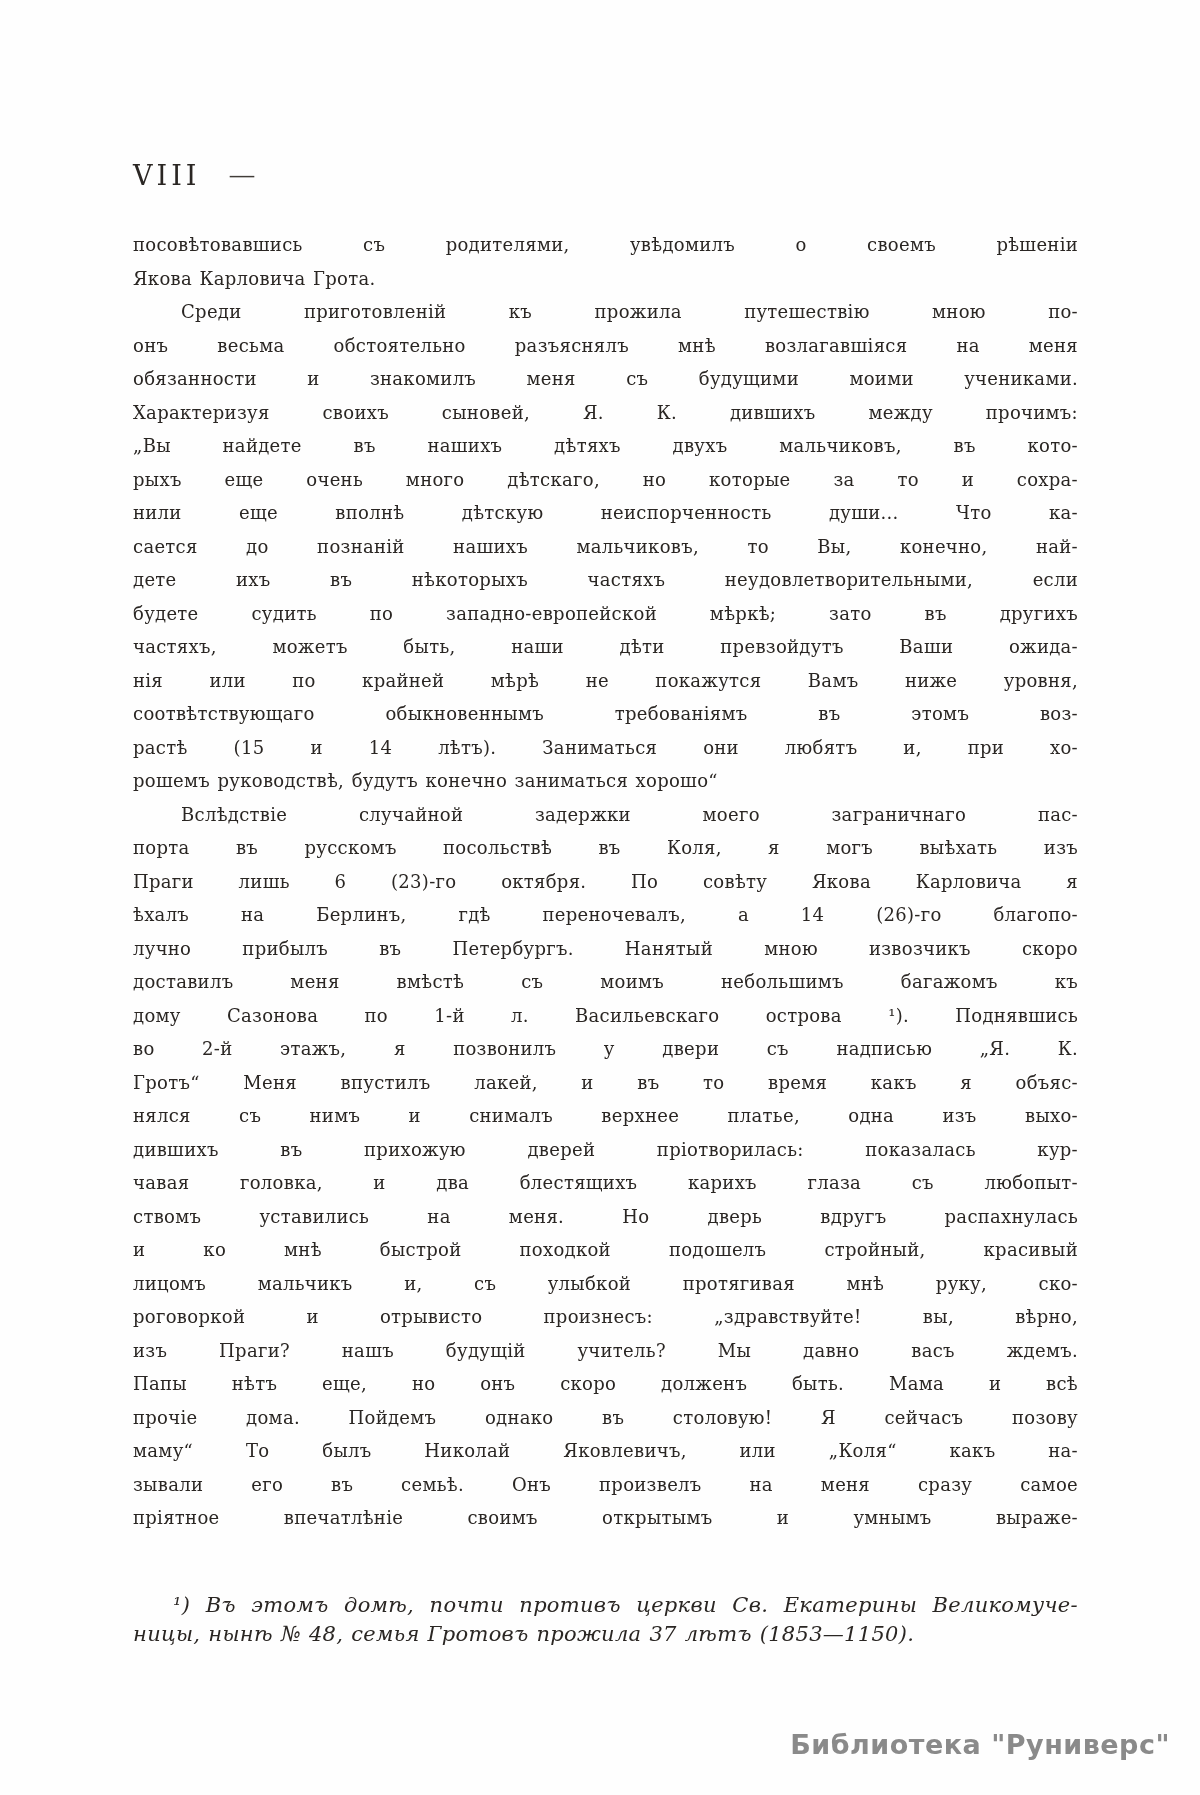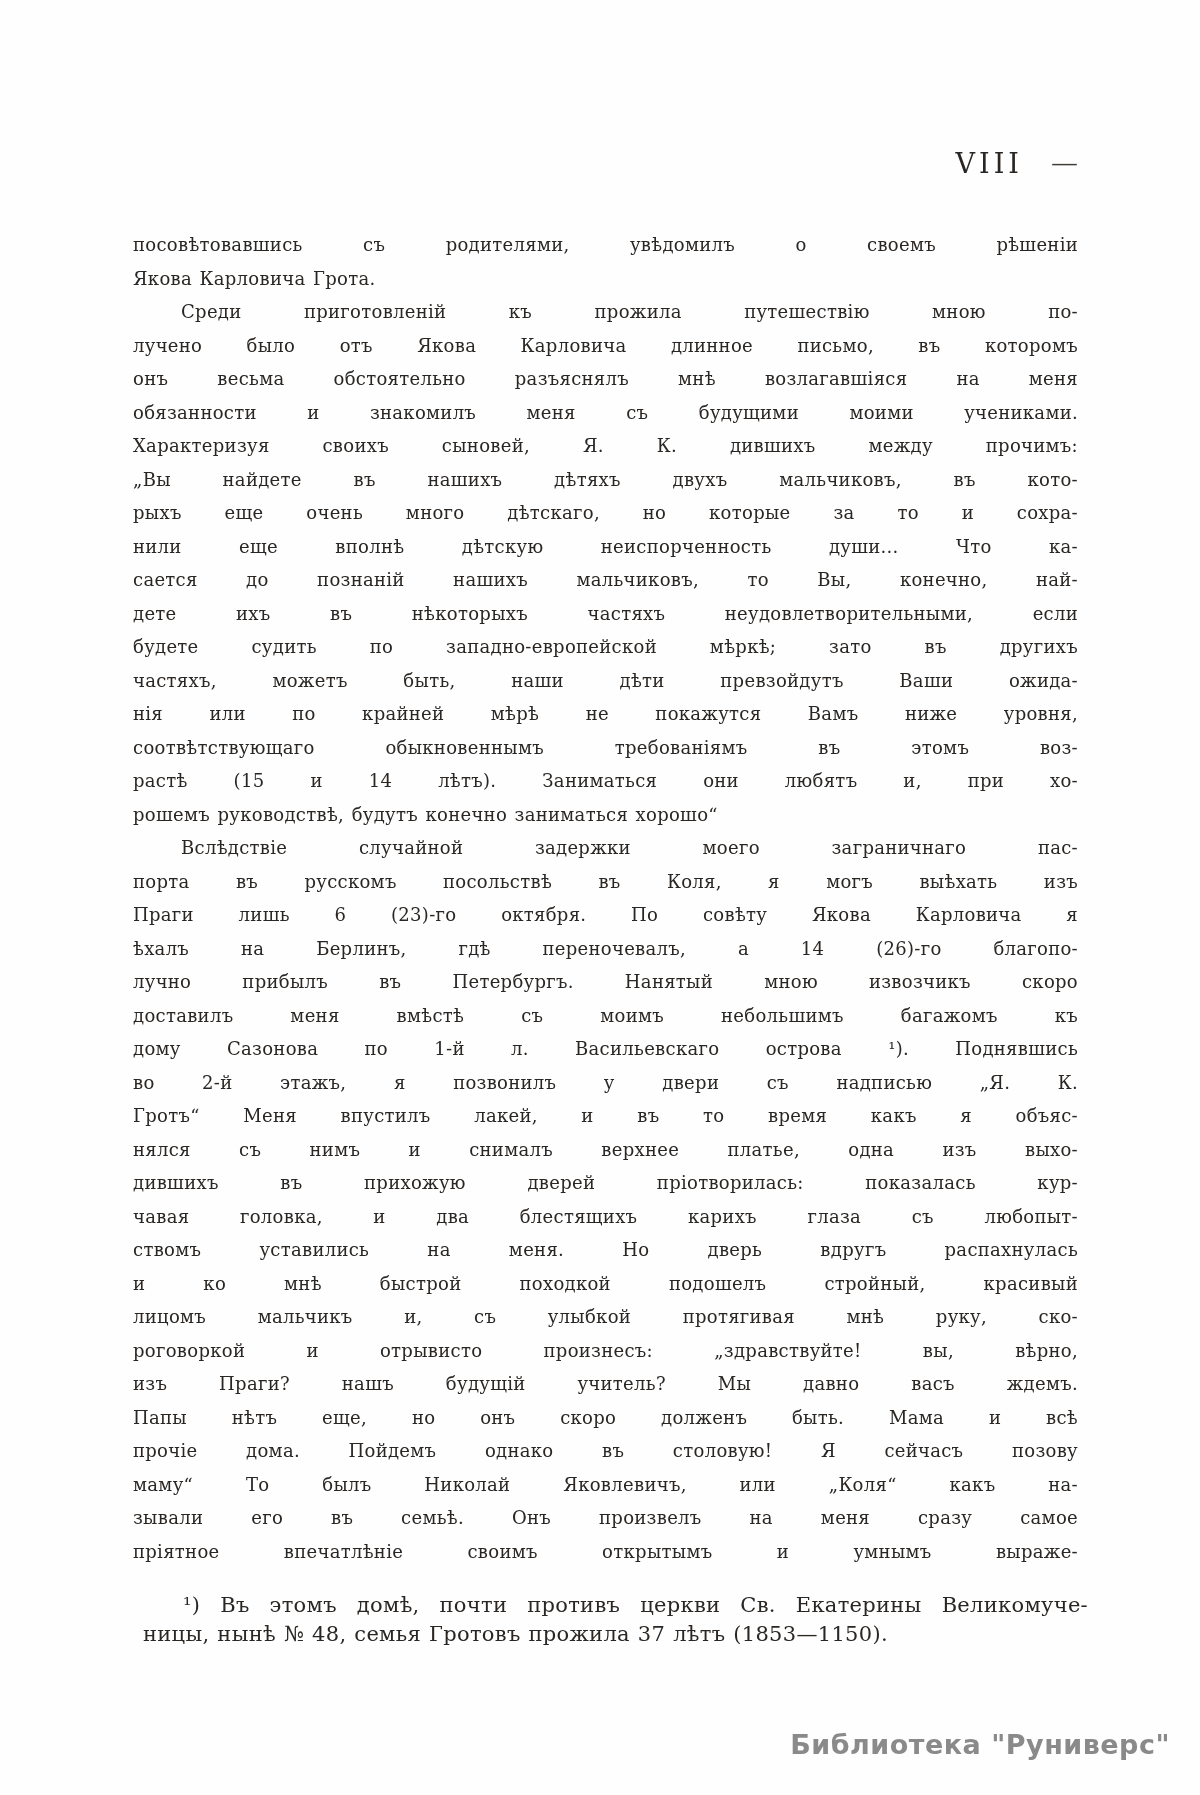--- a/index.html
+++ b/index.html
@@ -11,24 +11,24 @@
     position: relative;
     width: 1200px;
     height: 1795px;
     background: #fefefe;
     font-family: "DejaVu Serif", "Liberation Serif", serif;
     color: #2a2623;
     overflow: hidden;
   }
   .page-header {
     position: absolute;
-    top: 148px;
+    top: 160px;
     left: 133px;
     width: 945px;
-    text-align: right;
+    text-align: left;
     font-size: 27px;
     letter-spacing: 4px;
     white-space: nowrap;
   }
   .header-dash {
     display: inline-block;
     margin-left: 28px;
     letter-spacing: 0;
     color: #403c38;
     transform: scaleY(0.8);
@@ -46,24 +46,25 @@
     text-align: justify;
     text-align-last: justify;
     letter-spacing: 0.3px;
     word-spacing: 1.5px;
   }
   .line.indent { text-indent: 48px; }
   .line.para-end { text-align-last: left; }
   .footnote {
     position: absolute;
     top: 1591px;
-    left: 143px;
+    left: 133px;
     width: 945px;
     font-size: 21px;
     line-height: 29px;
+    font-style: italic;
   }
   .footnote .line { word-spacing: 1px; }
   .footnote .line.indent { text-indent: 40px; }
   .watermark {
     position: absolute;
     top: 1729px;
     right: 30px;
     font-family: "DejaVu Sans", "Liberation Sans", sans-serif;
     font-weight: bold;
     font-size: 27px;
@@ -81,21 +82,20 @@
     <span>VIII</span><span class="header-dash">—</span>
   </div>
 
   <div class="body-text" id="body-text">
       <div class="paragraph">
         <div class="line">посовѣтовавшись съ родителями, увѣдомилъ о своемъ рѣшеніи</div>
         <div class="line para-end">Якова Карловича Грота.</div>
       </div>
       <div class="paragraph">
         <div class="line indent">Среди приготовленій къ прожила путешествію мною по-</div>
-        <div class="line">лучено было отъ Якова Карловича длинное письмо, въ которомъ</div>
         <div class="line">онъ весьма обстоятельно разъяснялъ мнѣ возлагавшіяся на меня</div>
         <div class="line">обязанности и знакомилъ меня съ будущими моими учениками.</div>
         <div class="line">Характеризуя своихъ сыновей, Я. К. дившихъ между прочимъ:</div>
         <div class="line">„Вы найдете въ нашихъ дѣтяхъ двухъ мальчиковъ, въ кото-</div>
         <div class="line">рыхъ еще очень много дѣтскаго, но которые за то и сохра-</div>
         <div class="line">нили еще вполнѣ дѣтскую неиспорченность души... Что ка-</div>
         <div class="line">сается до познаній нашихъ мальчиковъ, то Вы, конечно, най-</div>
         <div class="line">дете ихъ въ нѣкоторыхъ частяхъ неудовлетворительными, если</div>
         <div class="line">будете судить по западно-европейской мѣркѣ; зато въ другихъ</div>
         <div class="line">частяхъ, можетъ быть, наши дѣти превзойдутъ Ваши ожида-</div>

